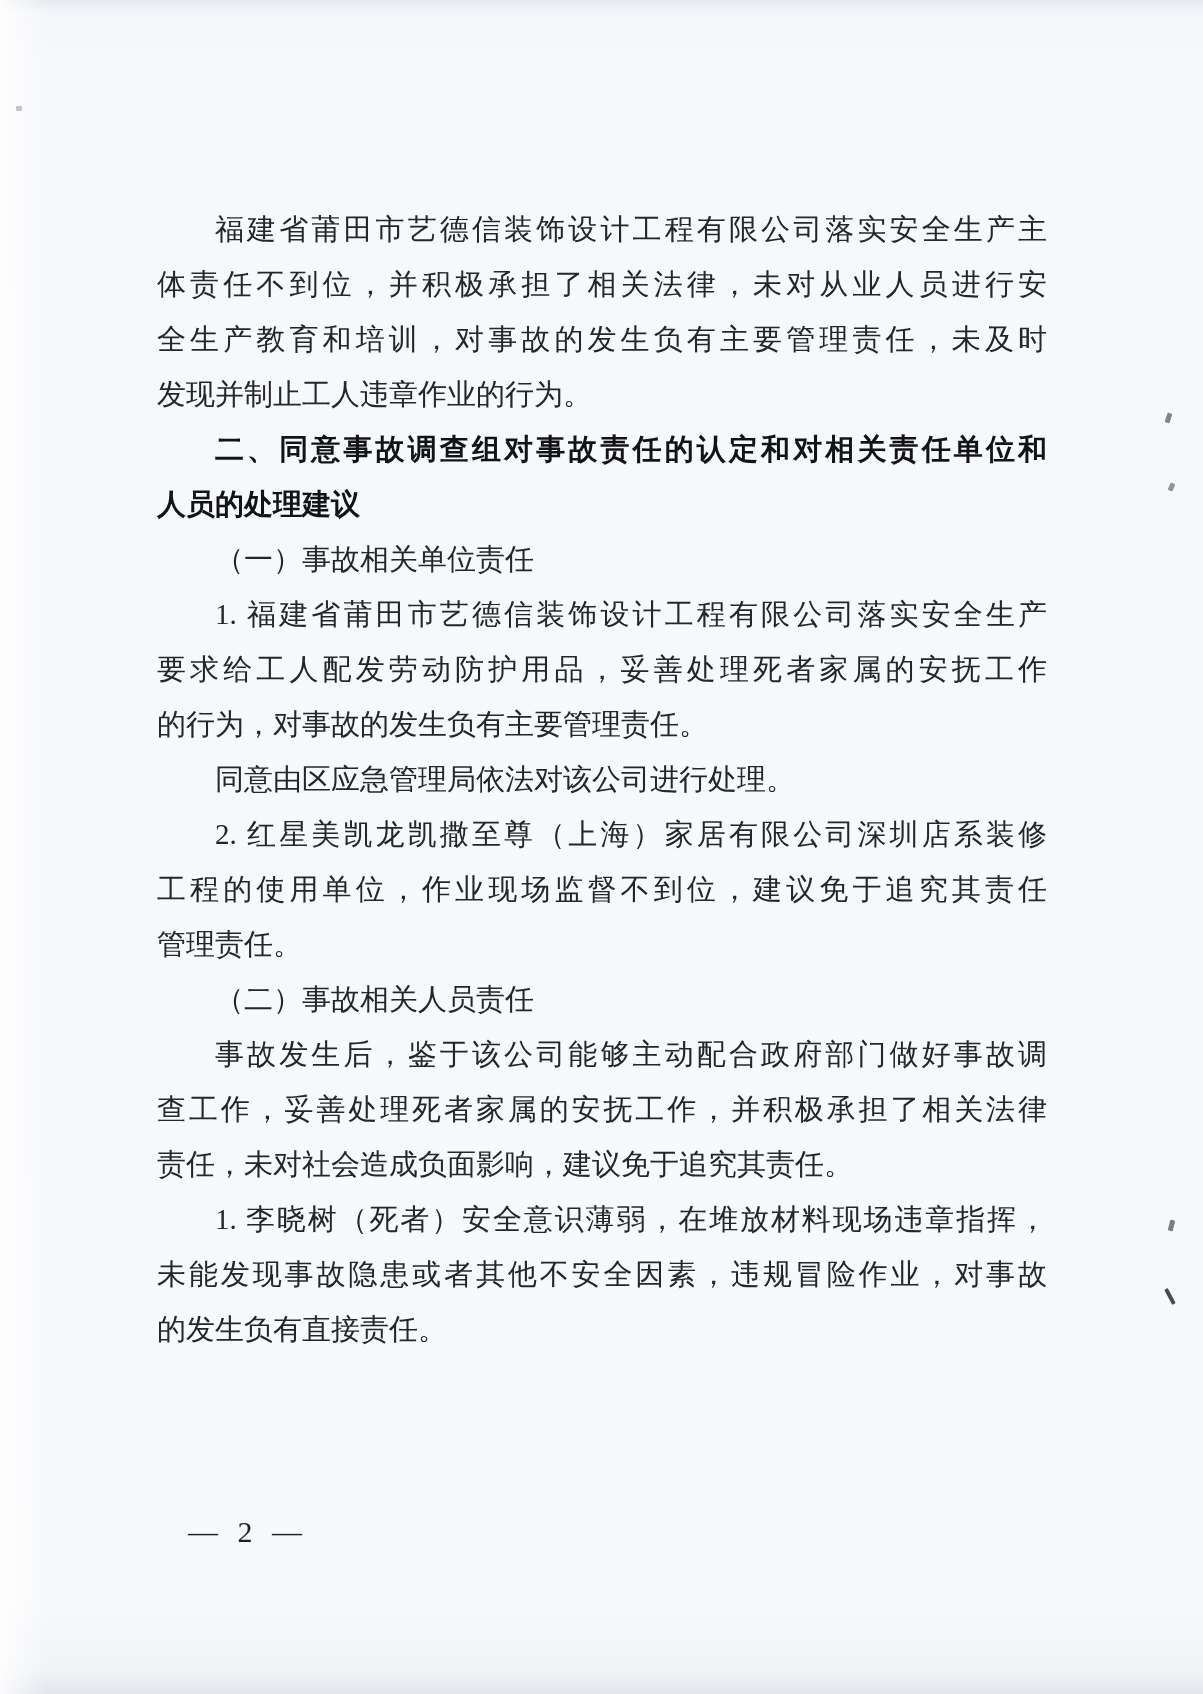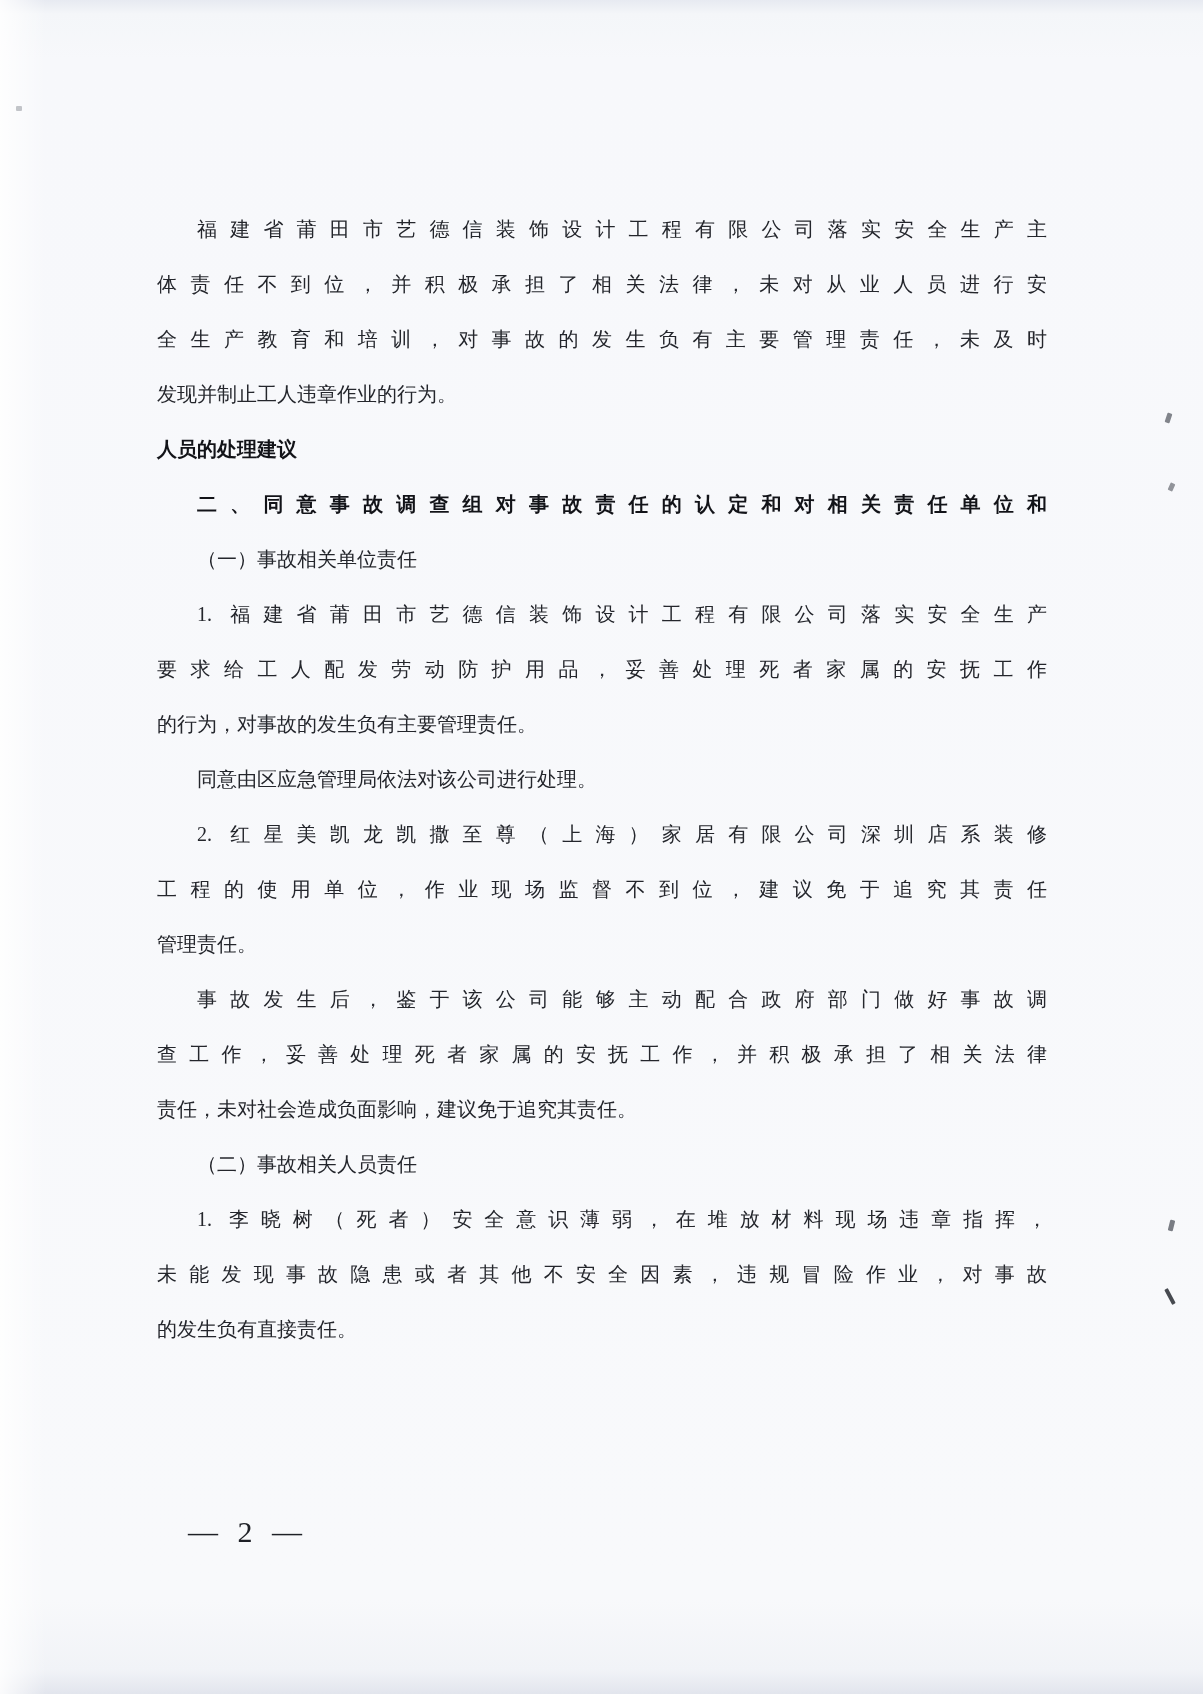--- a/index.html
+++ b/index.html
@@ -32,21 +32,21 @@
   .doc-body {
     position: absolute;
     left: 157px;
     top: 202px;
     width: 890px;
   }
   .block { margin: 0; }
   .line {
     height: 55px;
     line-height: 55px;
-    font-size: 20px;
+    font-size: 29px;
     letter-spacing: 0;
     white-space: nowrap;
     color: #24262c;
   }
   .line.fill {
     white-space: normal;
     text-align: justify;
     text-align-last: justify;
     text-justify: inter-ideograph;
   }
@@ -85,46 +85,46 @@
 <div class="page">
 
   <div class="doc-body">
       <div class="block body">
         <div class="line indent fill">福建省莆田市艺德信装饰设计工程有限公司落实安全生产主</div>
         <div class="line fill">体责任不到位，并积极承担了相关法律，未对从业人员进行安</div>
         <div class="line fill">全生产教育和培训，对事故的发生负有主要管理责任，未及时</div>
         <div class="line">发现并制止工人违章作业的行为。</div>
       </div>
       <div class="block heading">
+        <div class="line indent fill">二、同意事故调查组对事故责任的认定和对相关责任单位和</div>
         <div class="line">人员的处理建议</div>
-        <div class="line indent fill">二、同意事故调查组对事故责任的认定和对相关责任单位和</div>
       </div>
       <div class="block body">
         <div class="line indent">（一）事故相关单位责任</div>
       </div>
       <div class="block body">
         <div class="line indent fill">1. 福建省莆田市艺德信装饰设计工程有限公司落实安全生产</div>
         <div class="line fill">要求给工人配发劳动防护用品，妥善处理死者家属的安抚工作</div>
         <div class="line">的行为，对事故的发生负有主要管理责任。</div>
       </div>
       <div class="block body">
         <div class="line indent">同意由区应急管理局依法对该公司进行处理。</div>
       </div>
       <div class="block body">
         <div class="line indent fill">2. 红星美凯龙凯撒至尊（上海）家居有限公司深圳店系装修</div>
         <div class="line fill">工程的使用单位，作业现场监督不到位，建议免于追究其责任</div>
         <div class="line">管理责任。</div>
       </div>
       <div class="block body">
+        <div class="line indent">（二）事故相关人员责任</div>
+      </div>
+      <div class="block body">
         <div class="line indent fill">事故发生后，鉴于该公司能够主动配合政府部门做好事故调</div>
         <div class="line fill">查工作，妥善处理死者家属的安抚工作，并积极承担了相关法律</div>
         <div class="line">责任，未对社会造成负面影响，建议免于追究其责任。</div>
-      </div>
-      <div class="block body">
-        <div class="line indent">（二）事故相关人员责任</div>
       </div>
       <div class="block body">
         <div class="line indent fill">1. 李晓树（死者）安全意识薄弱，在堆放材料现场违章指挥，</div>
         <div class="line fill">未能发现事故隐患或者其他不安全因素，违规冒险作业，对事故</div>
         <div class="line">的发生负有直接责任。</div>
       </div>
     </div>
 
   <div class="page-number">— 2 —</div>
 

